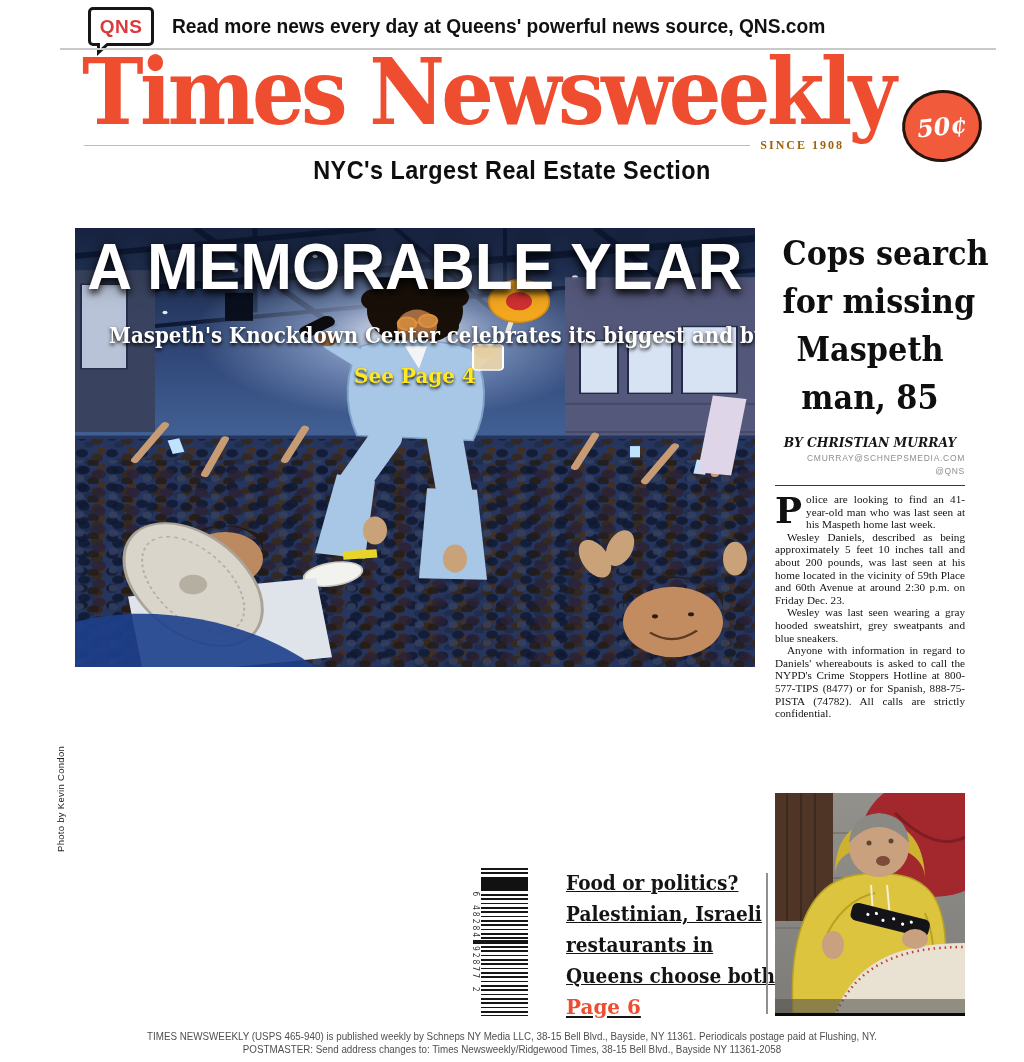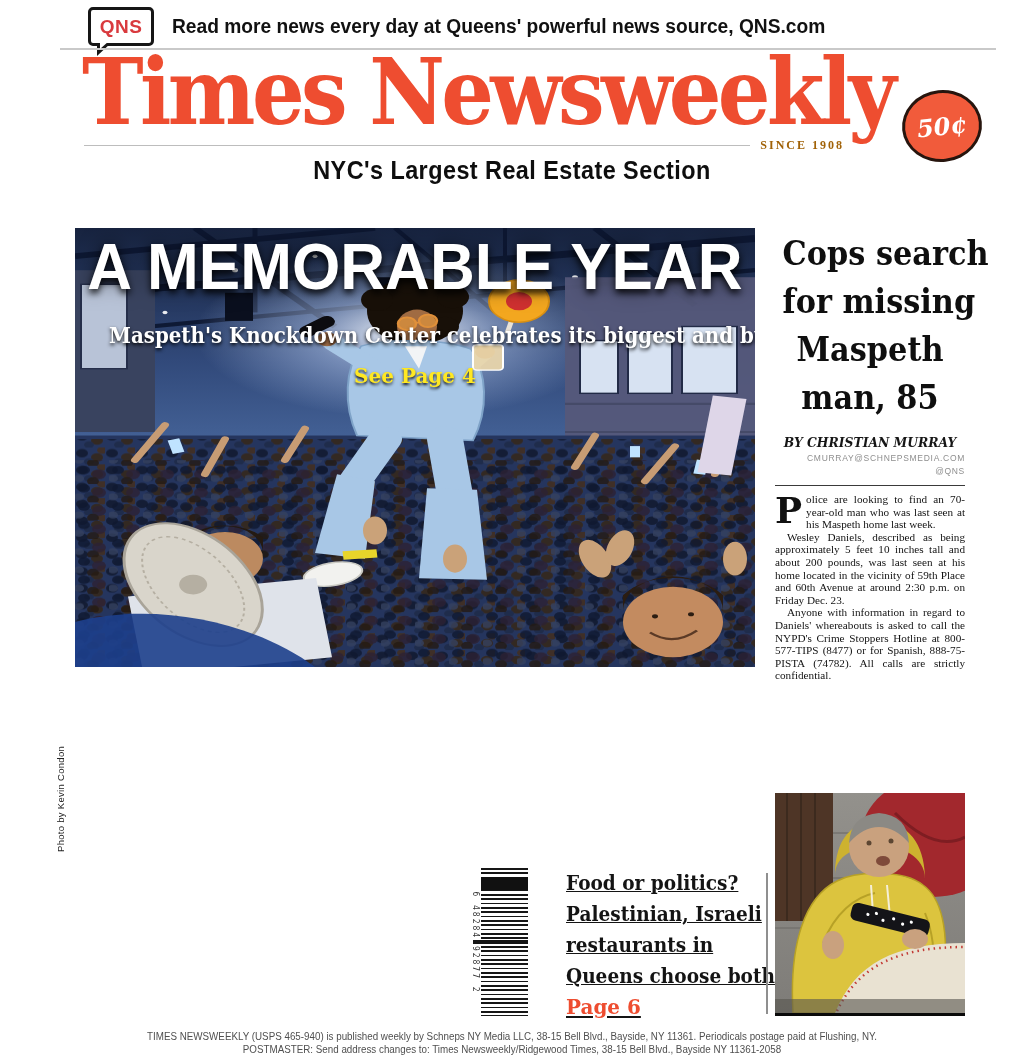--- a/index.html
+++ b/index.html
@@ -269,22 +269,23 @@
   <div class="right-col">
     <div class="cops-hl">Cops search</div>
     <div class="cops-hl">for missing</div>
     <div class="cops-hl">Maspeth</div>
     <div class="cops-hl">man, 85</div>
     <div class="byline">BY CHRISTIAN MURRAY</div>
     <div class="contact">CMURRAY@SCHNEPSMEDIA.COM</div>
     <div class="contact">@QNS</div>
     <div class="body-rule"></div>
     <div class="body-text">
-      <p class="first"><span class="dropcap">P</span><span>olice are looking to find an 70-year-old man who was last seen at his Maspeth home last week.</span></p>
+      <p class="first"><span class="dropcap">P</span><span>olice are looking to find an 41-year-old man who was last seen at his Maspeth home last week.</span></p>
       <p>Wesley Daniels, described as being approximately 5 feet 10 inches tall and about 200 pounds, was last seen at his home located in the vicinity of 59th Place and 60th Avenue at around 2:30 p.m. on Friday Dec. 23.</p>
+      <p>Wesley was last seen wearing a gray hooded sweatshirt, grey sweatpants and blue sneakers.</p>
       <p>Anyone with information in regard to Daniels' whereabouts is asked to call the NYPD's Crime Stoppers Hotline at 800-577-TIPS (8477) or for Spanish, 888-75-PISTA (74782). All calls are strictly confidential.</p>
     </div>
 
     <div class="missing-photo">
       <svg width="100%" height="100%" viewBox="0 0 190 220" preserveAspectRatio="none">
         <defs>
           <linearGradient id="couchg" x1="0" y1="0" x2="0" y2="1">
             <stop offset="0" stop-color="#93918c"></stop>
               <stop offset="1" stop-color="#7e7c78"></stop>
           </linearGradient>

